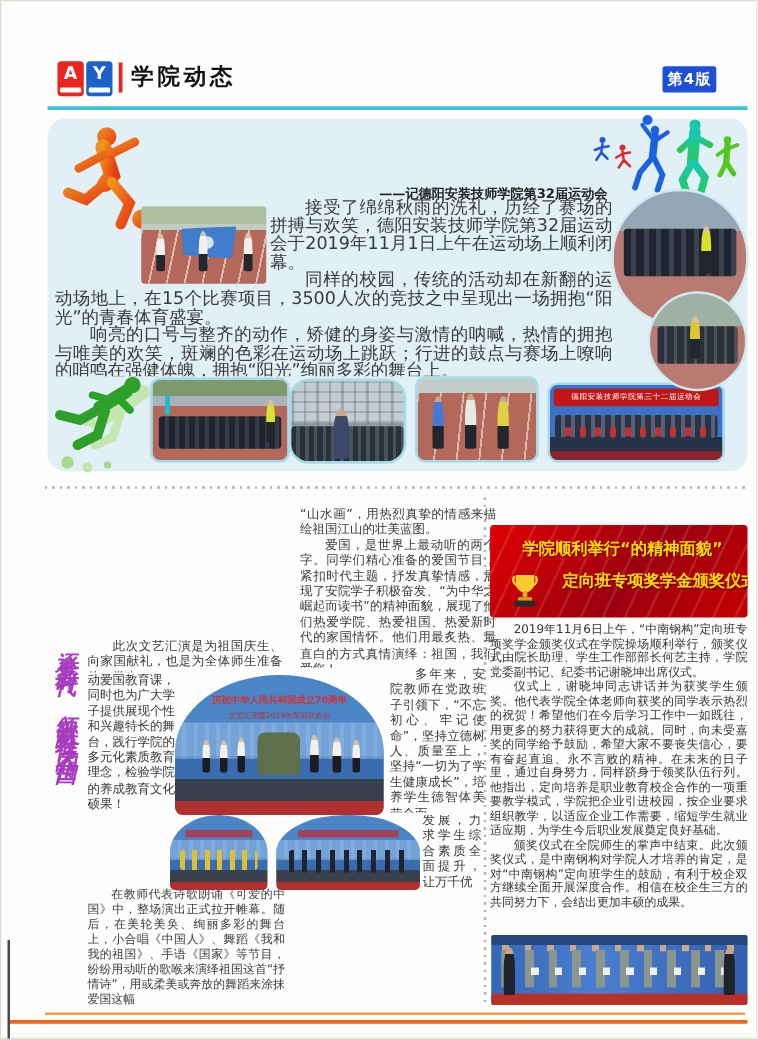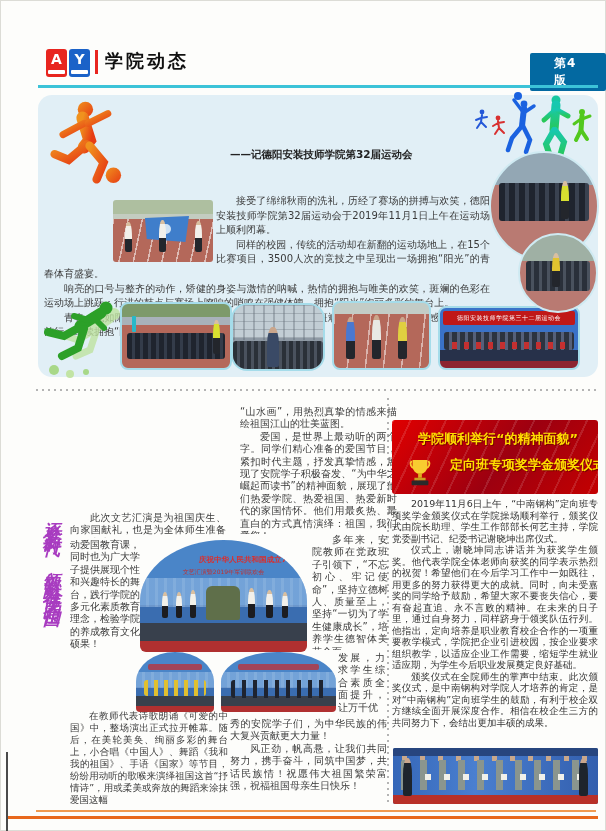--- a/index.html
+++ b/index.html
@@ -7,32 +7,32 @@
         font-family:"DejaVu Sans",sans-serif;box-shadow:inset 0 0 0 1px #dcdcd6;}
   .abs{position:absolute;}
   
   .logo{left:46px;top:49px;display:flex;gap:2px;}
   .logo .bk{width:21px;height:26px;border-radius:3px;color:#fff;font-weight:bold;font-size:14px;
             display:flex;align-items:flex-start;justify-content:center;padding-top:2px;position:relative;}
   .logo .bk::after{content:"";position:absolute;left:2px;right:2px;bottom:3px;height:4px;background:#fff;border-radius:1px;}
   .bk-a{background:#e8251f;} .bk-y{background:#1b62c8;}
   .red-divider{left:95px;top:50px;width:3px;height:24px;background:#e8251f;}
   .section-title{left:105px;top:49px;font-size:18px;font-weight:bold;color:#111;letter-spacing:3px;}
-  .edition-badge{left:530px;top:53px;background:#0369a1;color:#fff;font-size:12px;font-weight:bold;
-                 padding:2px 24px;border-radius:2px;letter-spacing:1px;}
+  .edition-badge{left:530px;top:53px;background:#1d4ed8;color:#fff;font-size:12px;font-weight:bold;
+                 padding:2px 4px;border-radius:2px;letter-spacing:1px;}
   .cyan-rule{left:38px;top:85px;width:560px;height:3px;background:#3cc3d8;}
   
   .panel{left:38px;top:95px;width:560px;height:282px;background:#e1eff6;border-radius:14px;}
   .main-title{left:130px;top:100px;width:372px;font-size:26px;font-weight:bold;font-style:italic;
               letter-spacing:2px;white-space:nowrap;font-family:"DejaVu Serif",serif;
               background:linear-gradient(90deg,#ff3db0,#c23cf0 34%,#7a4df0 62%,#3e6df0);
               -webkit-background-clip:text;background-clip:text;color:transparent;}
-  .subtitle{left:230px;top:148px;width:244px;font-size:10.5px;color:#222;font-weight:bold;}
+  .subtitle{left:242px;top:148px;width:244px;text-align:right;font-size:10.5px;color:#222;font-weight:bold;}
   .top-article{left:44px;top:159px;width:446px;height:142px;overflow:hidden;
-               font-size:10px;line-height:14.6px;color:#3a3a3a;text-align:justify;margin-top:35px;}
+               font-size:14px;line-height:14.6px;color:#3a3a3a;text-align:justify;}
   .top-article p{margin:0;text-indent:2em;}
   .flagwrap{float:left;width:172px;height:72px;}
   .photo{position:relative;overflow:hidden;}
   .photo-flag{margin:6px 0 0 69px;width:100px;height:62px;border-radius:3px;
               background:linear-gradient(180deg,#aebfa0 0 14px,#c3ccc0 14px 19px,#b4685a 19px);}
   .lane-lines{position:absolute;left:0;top:19px;right:0;bottom:0;
               background:repeating-linear-gradient(102deg,rgba(255,255,255,.55) 0 1.5px,transparent 1.5px 14px);}
   .blue-flag{position:absolute;left:32px;top:16px;width:44px;height:26px;background:#3f7ecb;
              clip-path:polygon(0 8%,100% 0,92% 100%,4% 88%);}
   .blue-flag::after{content:"";position:absolute;left:16px;top:8px;width:10px;height:10px;border-radius:50%;background:#cfe2f4;}
@@ -73,28 +73,28 @@
          letter-spacing:5px;color:#a83cc0;}
   .colblk{position:absolute;font-size:10px;line-height:12.4px;color:#3a3a3a;text-align:justify;overflow:hidden;}
   .colblk p{margin:0;text-indent:2em;}
   .colblk p.noind{text-indent:0;}
   .c1b1{left:70px;top:406px;width:156px;height:106px;}
   .c1b2{left:70px;top:512px;width:156px;height:26px;}
   .c1b3{left:70px;top:539px;width:70px;height:168px;}
   .c1b4{left:70px;top:710px;width:158px;height:94px;font-size:9.5px;line-height:12px;}
   .c2b1{left:240px;top:406px;width:157px;height:128px;}
   .c2b2{left:312px;top:534px;width:76px;height:116px;}
-  .c2b3{left:338px;top:652px;width:47px;height:64px;}
+  .c2b3{left:338px;top:652px;width:47px;height:64px;font-family:Liberation Mono, monospace;}
   .c2b4{left:230px;top:718px;width:157px;height:74px;}
   
   .arch{position:absolute;overflow:hidden;background:linear-gradient(180deg,#4a85c8 0 58%,#3a6db0 58% 74%,#38404c 74% 90%,#b03030 90%);}
   .arch::before{content:"";position:absolute;left:0;right:0;top:34%;height:26%;opacity:.5;
         background:repeating-linear-gradient(90deg,#9cc0e8 0 6px,#b8d4f0 6px 9px);}
   .stage-main{left:140px;top:540px;width:167px;height:112px;border-radius:84px 84px 6px 6px / 62px 62px 6px 6px;}
-  .stage-main .bl1{position:absolute;left:0;right:0;top:15px;text-align:right;color:#d83030;font-size:7.5px;font-weight:bold;white-space:nowrap;}
+  .stage-main .bl1{position:absolute;left:0;right:0;top:15px;text-align:center;color:#d83030;font-size:7.5px;font-weight:bold;white-space:nowrap;}
   .stage-main .bl2{position:absolute;left:0;right:0;top:28px;text-align:center;color:#c03030;font-size:6px;white-space:nowrap;}
   .archL{left:136px;top:652px;width:78px;height:60px;border-radius:39px 39px 4px 4px / 30px 30px 4px 4px;}
   .archR{left:221px;top:652px;width:115px;height:60px;border-radius:56px 56px 4px 4px / 30px 30px 4px 4px;}
   .redstrip{position:absolute;left:15%;right:15%;top:12px;height:6px;background:rgba(200,40,40,.7);border-radius:2px;}
   
   .redbox{left:392px;top:420px;width:206px;height:74px;border-radius:3px;overflow:hidden;
           background:linear-gradient(130deg,#e00000,#9c0010 55%,#c40000);}
   .redbox::before{content:"";position:absolute;inset:0;
           background:repeating-linear-gradient(115deg,rgba(255,255,255,.12) 0 2px,transparent 2px 16px);}
   .redbox .t1{position:absolute;left:26px;top:10px;color:#ffdf00;font-size:13px;font-weight:bold;
@@ -284,24 +284,20 @@
   <div class="colblk c2b1">
     <p class="noind">“山水画”，用热烈真挚的情感来描绘祖国江山的壮美蓝图。</p>
     <p>爱国，是世界上最动听的两个字。同学们精心准备的爱国节目，紧扣时代主题，抒发真挚情感，展现了安院学子积极奋发、“为中华之崛起而读书”的精神面貌，展现了他们热爱学院、热爱祖国、热爱新时代的家国情怀。他们用最炙热、最直白的方式真情演绎：祖国，我们爱您！</p>
   </div>
   <div class="colblk c2b2">
     <p>多年来，安院教师在党政班子引领下，“不忘初心、牢记使命”，坚持立德树人、质量至上，坚持“一切为了学生健康成长”，培养学生德智体美劳全面</p>
   </div>
   <div class="colblk c2b3">
     <p class="noind">发展，力求学生综合素质全面提升，让万千优</p>
   </div>
-  <div class="colblk c2b4">
-    <p class="noind">秀的安院学子们，为中华民族的伟大复兴贡献更大力量！</p>
-    <p>风正劲，帆高悬，让我们共同努力，携手奋斗，同筑中国梦，共话民族情！祝愿伟大祖国繁荣富强，祝福祖国母亲生日快乐！</p>
-  </div>
 
   <div class="arch stage-main">
     <div class="bl1">庆祝中华人民共和国成立70周年</div>
     <div class="bl2">文艺汇演暨2019年军训联欢会</div>
     <span class="psn" style="left:22px;top:52px;width:6px;height:26px;background:linear-gradient(#d9bfa0 0 4px,#f2f0ea 4px 14px,#1c1c20 14px);"></span>
     <span class="psn" style="left:36px;top:52px;width:6px;height:26px;background:linear-gradient(#d9bfa0 0 4px,#f2f0ea 4px 14px,#1c1c20 14px);"></span>
     <span class="psn" style="left:50px;top:50px;width:6px;height:28px;background:linear-gradient(#d9bfa0 0 4px,#f2f0ea 4px 15px,#1c1c20 15px);"></span>
     <div class="mass" style="left:66px;top:46px;width:34px;height:34px;background:#5f6f4a;border-radius:6px 6px 2px 2px;"></div>
     <span class="psn" style="left:108px;top:48px;width:7px;height:30px;background:linear-gradient(#d9bfa0 0 4px,#f2f0ea 4px 16px,#1c1c20 16px);"></span>
     <span class="psn" style="left:126px;top:50px;width:7px;height:28px;background:linear-gradient(#d9bfa0 0 4px,#f2f0ea 4px 15px,#1c1c20 15px);"></span>

